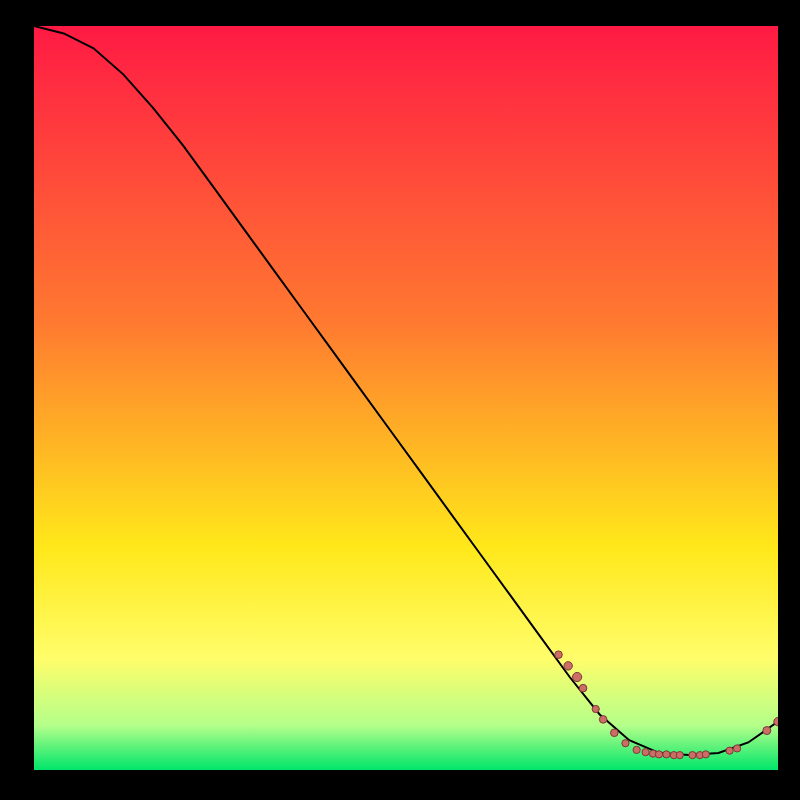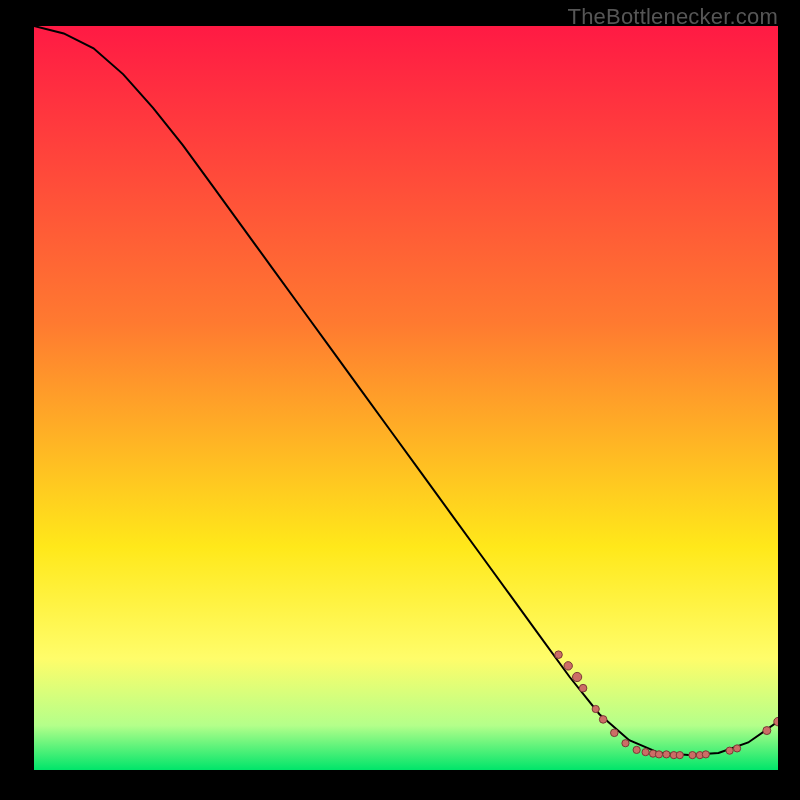--- a/index.html
+++ b/index.html
@@ -35,21 +35,20 @@
   }
   svg {
     display: block;
   }
 </style>
 </head>
 <body>
 
 <div class="root">
 
-  <div class="watermark">TheBottlenecker.com</div>
 
   <div class="plot-frame">
     <svg id="chart-svg" width="744" height="744" viewBox="0 0 744 744">
       <defs>
         <linearGradient id="bg-grad" x1="0" y1="0" x2="0" y2="1">
           <stop id="g0" offset="0%" stop-color="#ff1a44"></stop>
           <stop id="g1" offset="40%" stop-color="#ff7a30"></stop>
           <stop id="g2" offset="70%" stop-color="#ffe81a"></stop>
           <stop id="g3" offset="85%" stop-color="#fffd6a"></stop>
           <stop id="g4" offset="94%" stop-color="#b4ff8a"></stop>

